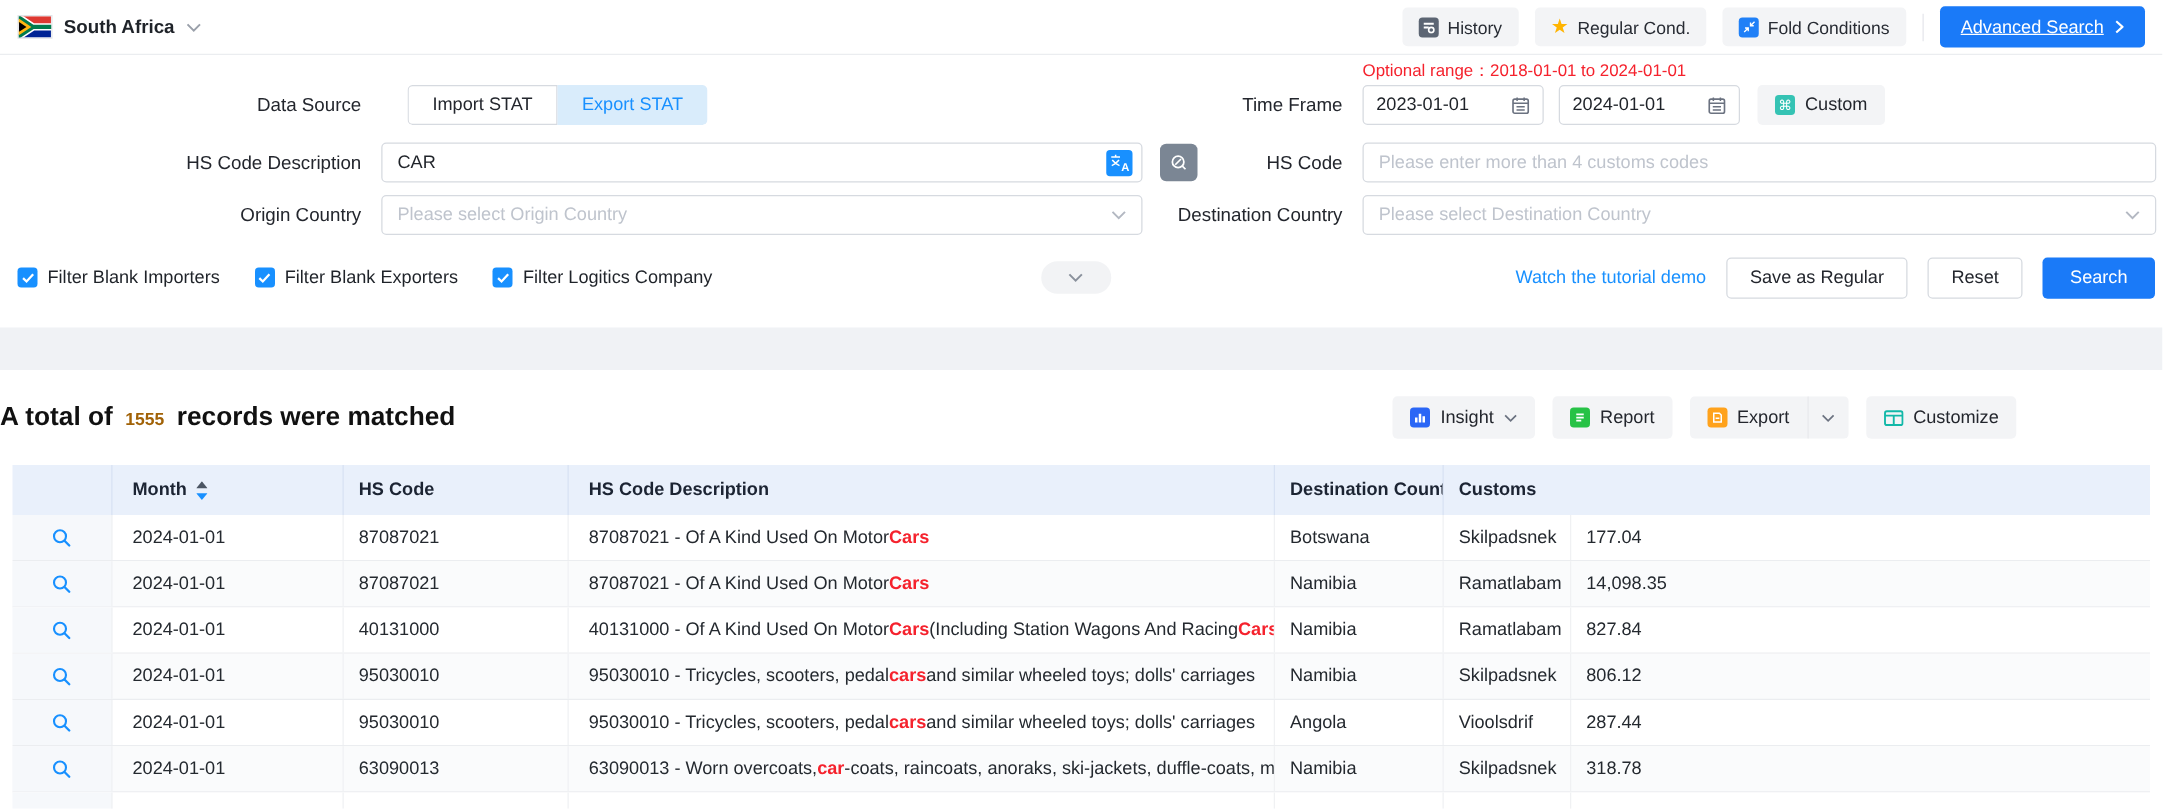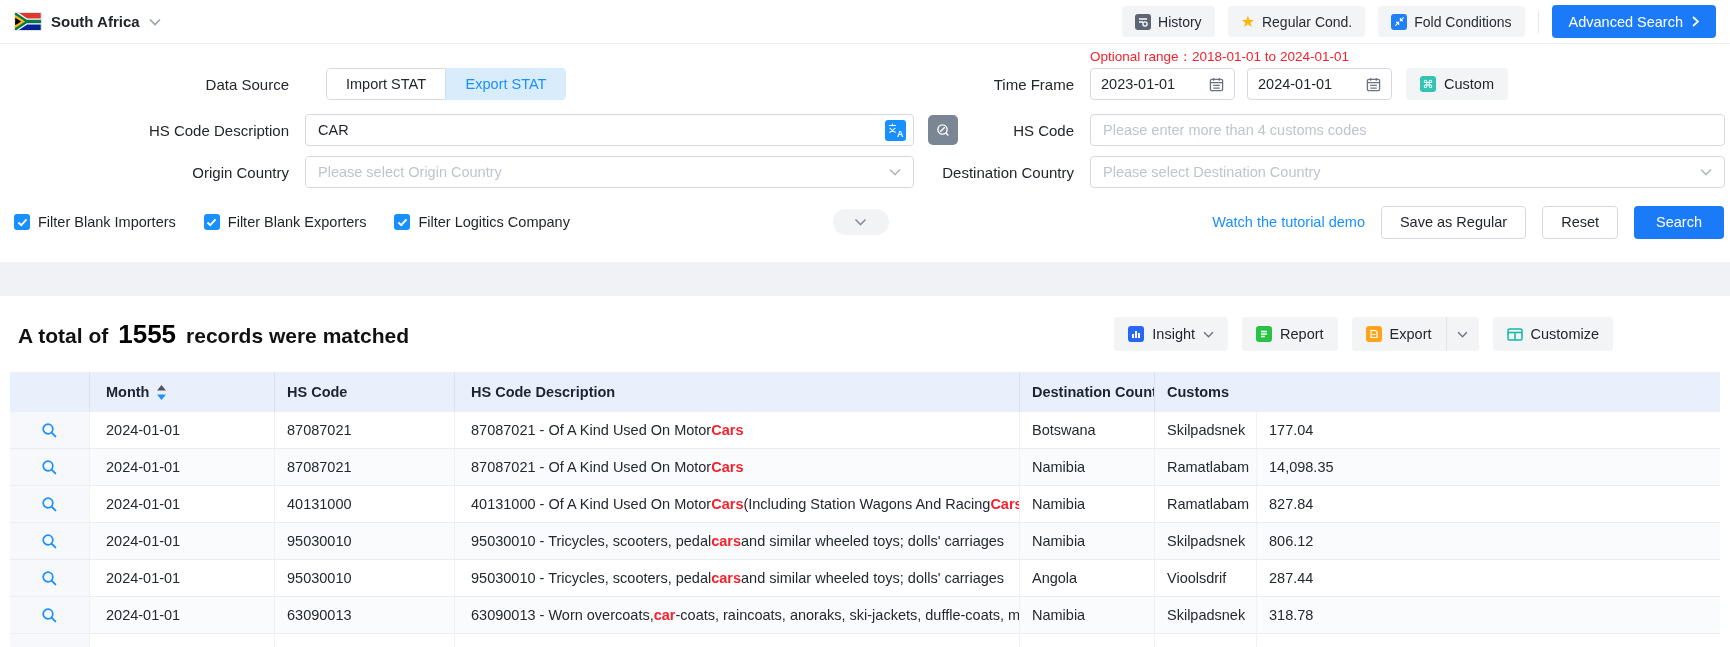--- a/index.html
+++ b/index.html
@@ -8,21 +8,21 @@
 
   
   .topbar { height:44px; border-bottom:1px solid #ebedf0; display:flex; align-items:center; padding:0 14px; }
   .country { display:flex; align-items:center; gap:9px; cursor:pointer; font-size:15px; font-weight:bold; }
   .flag svg { display:block; border:1px solid #e2e4e8; }
   .tb-right { margin-left:auto; display:flex; align-items:center; gap:13px; }
   .tb-btn { height:31px; background:#f3f4f6; border:none; border-radius:4px; display:flex; align-items:center;
     gap:7px; padding:0 13px; font-size:14px; color:#272b33; cursor:pointer; font-family:inherit; }
   .tb-sep { width:1px; height:22px; background:#e5e6eb; }
   .adv-btn { height:33px; background:#1a7af8; color:#fff; border:none; border-radius:4px; display:flex;
-    align-items:center; gap:9px; padding:0 17px; font-size:14.5px; cursor:pointer; font-family:inherit; }
+    align-items:center; gap:9px; padding:0 17px; font-size:14.5px; cursor:pointer; font-family:inherit;text-decoration:underline; }
   .iconbox { width:16px; height:16px; border-radius:3px; display:inline-flex; align-items:center; justify-content:center; flex:none; }
   .star { color:#ffb400; font-size:16px; line-height:1; }
 
   
   .form { padding-top:4px; }
   .opt-range { margin-left:1090px; height:20px; line-height:18px; color:#f5222d; font-size:13.5px; }
   .frow { display:flex; align-items:center; height:32px; }
   .r1 { margin-bottom:14px; } .r2 { margin-bottom:10px; } .r3 { margin-bottom:18px; }
   .flabel { flex:0 0 289px; margin-right:16px; text-align:right; font-size:15px; color:#23262d; }
   .rlabel { flex:1; text-align:right; padding-right:16px; font-size:15px; color:#23262d; }
@@ -63,23 +63,23 @@
   .link { color:#1890ff; font-size:14.5px; cursor:pointer; }
   .white-btn { height:33px; background:#fff; border:1px solid #d6dae0; border-radius:4px; padding:0 18px;
     font-size:14.5px; cursor:pointer; font-family:inherit; color:#23262d; }
   .blue-btn { height:33px; background:#1a7af8; border:none; border-radius:4px; padding:0 22px;
     font-size:14.5px; cursor:pointer; font-family:inherit; color:#fff; }
   .form-pad { height:24px; }
 
   .band { height:34px; background:#f0f2f5; }
 
   
-  .resbar { height:76px; display:flex; align-items:center; padding:0 117px 0 18px; }
+  .resbar { height:76px; display:flex; align-items:center; padding:0 117px 0 0; }
   .restitle { font-size:21px; font-weight:bold; color:#111; display:flex; align-items:baseline; gap:10px; }
-  .rescount { color:#000000; font-size:26px; }
+  .rescount { color:#a16207; font-size:14px; }
   .res-right { margin-left:auto; display:flex; align-items:center; gap:14px; }
   .res-btn { height:34px; background:#f3f4f6; border:none; border-radius:4px; display:flex; align-items:center;
     gap:8px; padding:0 14px; font-size:14.5px; cursor:pointer; font-family:inherit; color:#23262d; }
   .split { display:flex; align-items:stretch; border-radius:4px; overflow:hidden; }
   .split .res-btn { border-radius:0; }
   .split-sep { width:1px; background:#e1e3e8; }
   .split-arrow { background:#f3f4f6; border:none; width:32px; display:flex; align-items:center; justify-content:center; cursor:pointer; }
 
   
   .table { margin:0 10px; }

